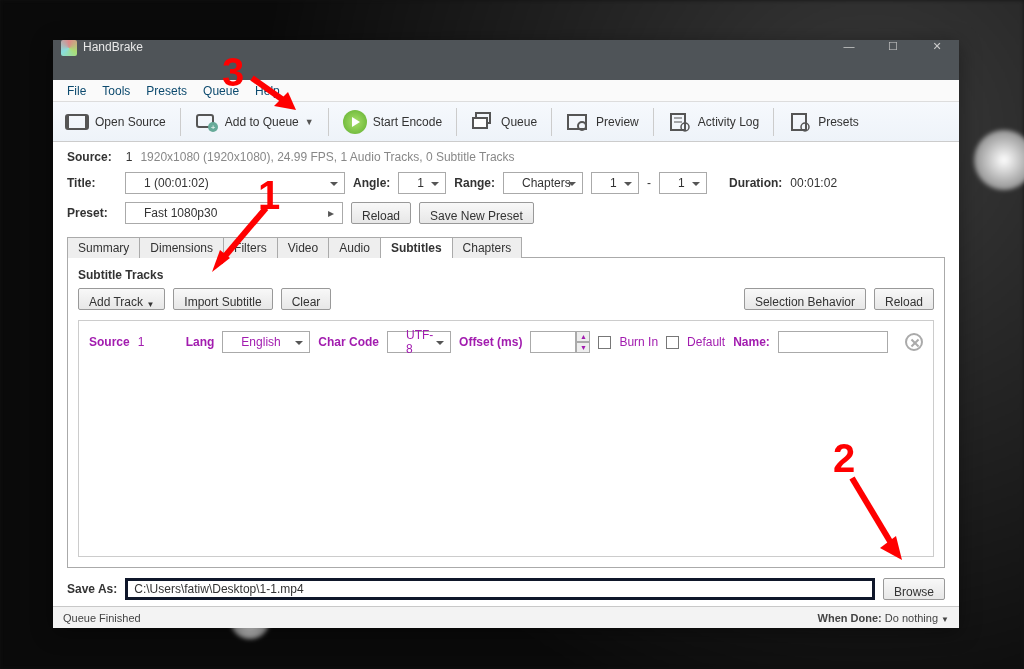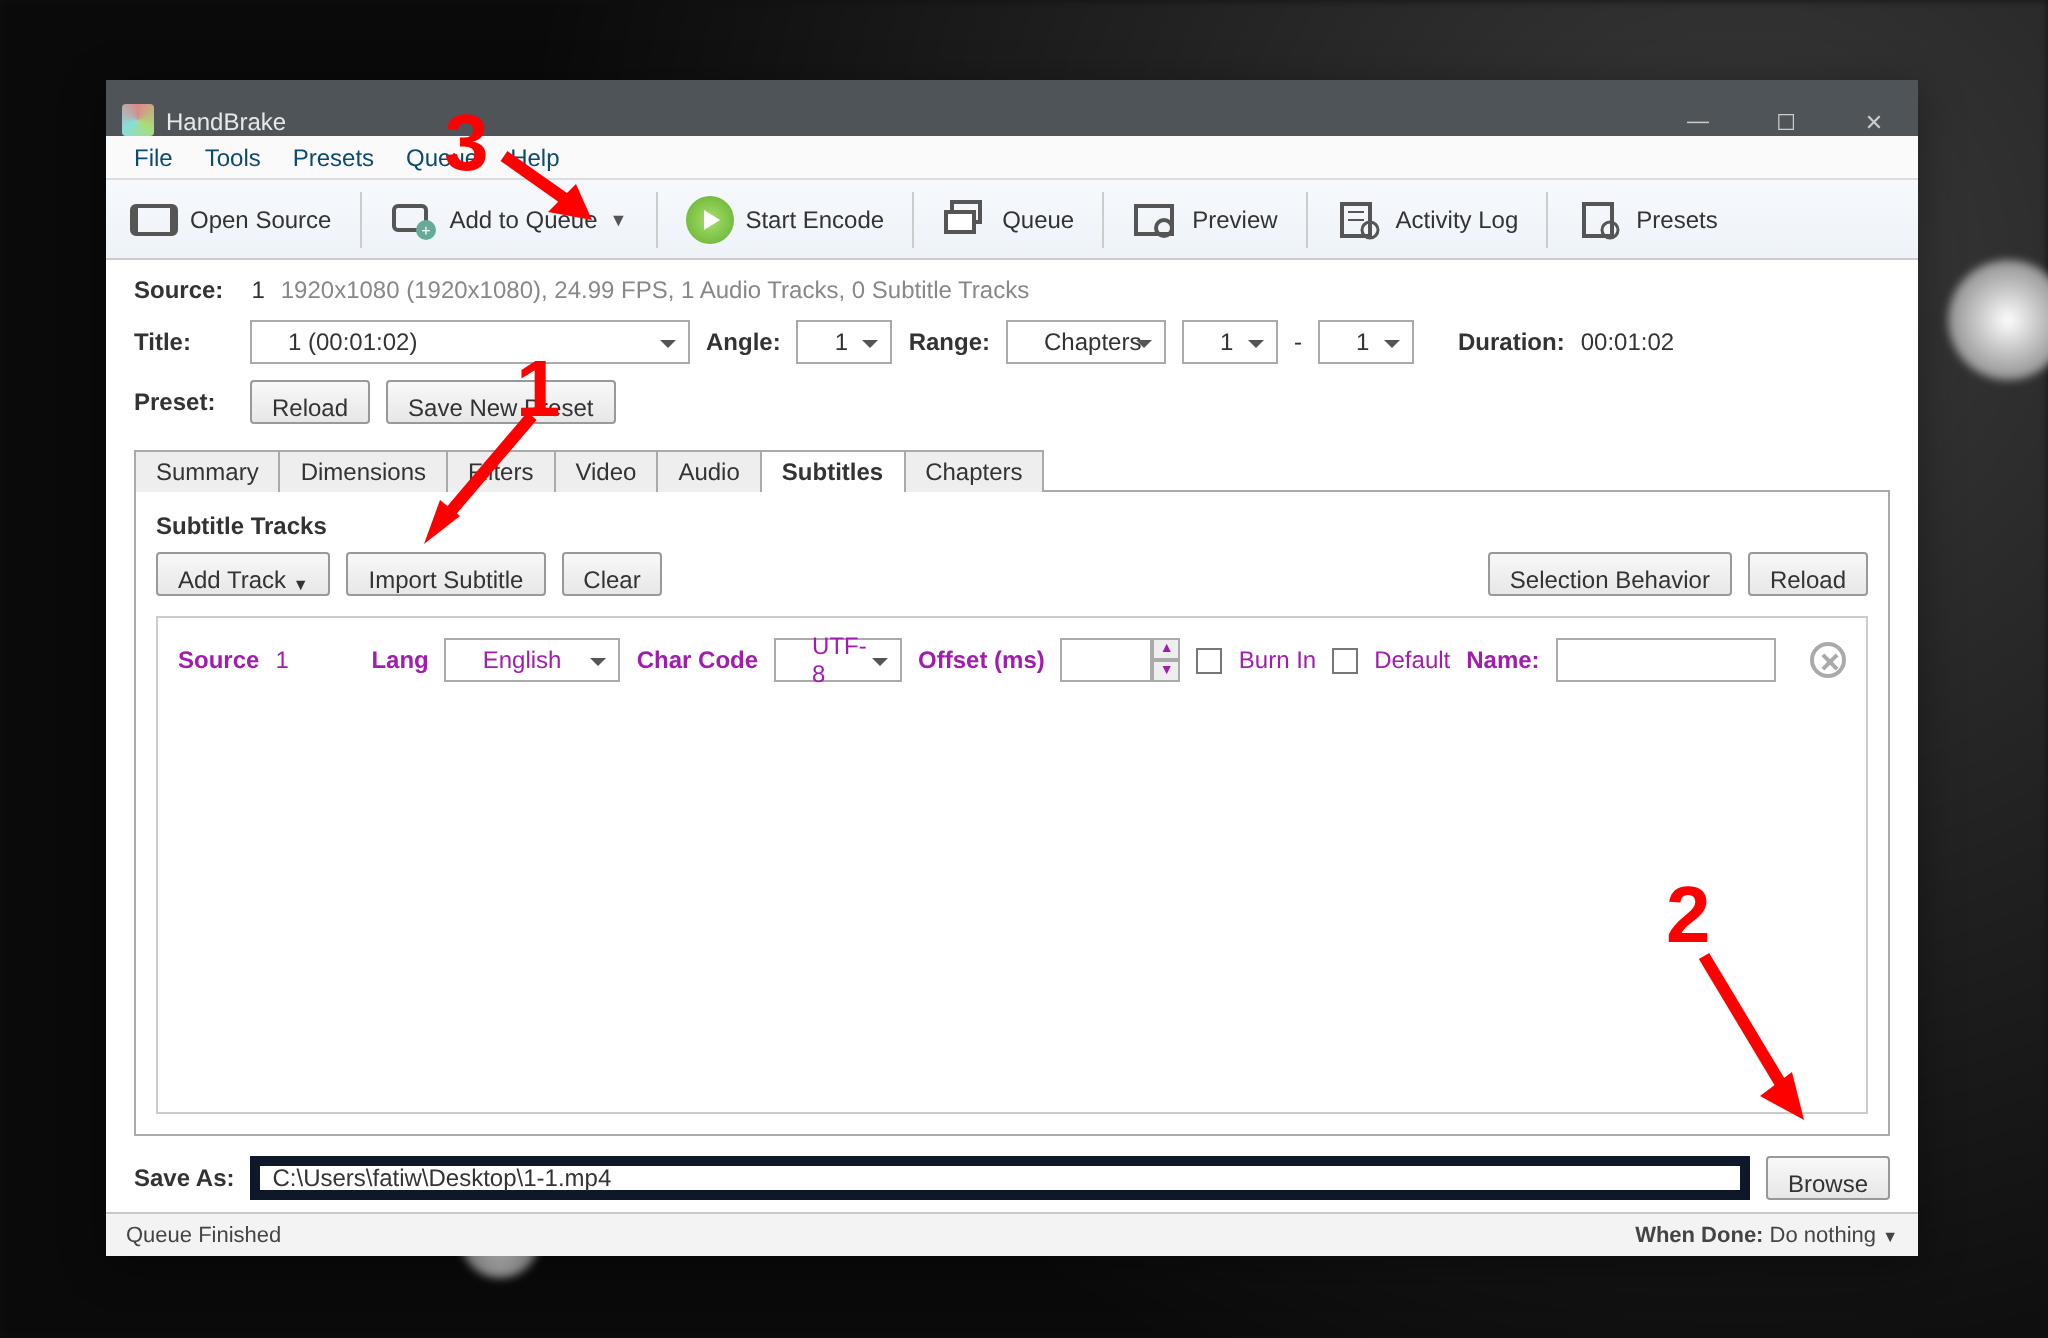--- a/index.html
+++ b/index.html
@@ -2,21 +2,21 @@
 <html><head>
 <meta charset="utf-8">
 <style>
 * { box-sizing: border-box; margin: 0; padding: 0; font-family: "Segoe UI", Tahoma, sans-serif; }
 body { background: #111; width: 1024px; height: 669px; position: relative; overflow: hidden; }
 .bg-blur { position: absolute; inset: 0; background: radial-gradient(circle at 85% 20%, #3a3a3a 0%, #0a0a0a 60%), radial-gradient(circle at 20% 80%, #2a2a2a 0%, #0a0a0a 50%); filter: blur(2px); }
 .bg-blur::before, .bg-blur::after { content:""; position:absolute; border-radius:50%; background:radial-gradient(#fff,#666);}
 .bg-blur::before{width:60px;height:60px;top:130px;right:-10px;}
 .bg-blur::after{width:40px;height:40px;bottom:30px;left:230px;}
 .window { position: absolute; left: 53px; top: 40px; width: 906px; height: 588px; background: #fff; box-shadow: 0 4px 20px rgba(0,0,0,.4); display:flex; flex-direction:column;}
-.titlebar { height: 28px; background: #4f5458; color: #e8e8e8; display: flex; align-items: flex-end; font-size: 12px; padding: 0 8px; }
+.titlebar { height: 40px; background: #4f5458; color: #e8e8e8; display: flex; align-items: flex-start; font-size: 12px; padding: 0 8px; }
 .titlebar .tb-icon { width: 16px; height: 16px; margin-right: 6px; background: conic-gradient(#d88,#ad7,#8dd,#d88); border-radius:2px;}
 .titlebar .tb-title { flex:1; }
 .tb-btns { display:flex; gap: 24px; color:#ccc; font-size:11px; margin-right:4px;}
 .tb-btn { width: 20px; text-align:center; cursor:default;}
 .menubar { height: 22px; background:#fafafa; border-bottom:1px solid #ddd; display:flex; align-items:center; font-size:12px; color:#0c4a6e; padding-left:6px; gap:0;}
 .menubar span { padding: 2px 8px; }
 .toolbar { height: 40px; background: linear-gradient(#f6f9fd,#eef3f9); border-bottom:1px solid #ccc; display:flex; align-items:center; font-size:12px; color:#333; padding:0 6px; gap:6px;}
 .tool { display:flex; align-items:center; gap:6px; padding:2px 6px; }
 .tool-sep { width:1px; height:28px; background:#ccc; margin:0 2px;}
 .tool svg, .tool .ico { width:24px; height:20px; }
@@ -44,21 +44,21 @@
 .trk-row{display:flex;align-items:center;gap:8px;}
 .trk-row .lbl{font-weight:600;}
 .input{border:1px solid #aaa;height:22px;padding:0 4px;background:#fff;}
 .spin{display:flex;align-items:center;}
 .spin .sbtn{width:14px;height:11px;border:1px solid #aaa;background:#eee;font-size:7px;display:flex;align-items:center;justify-content:center;}
 .cb{width:13px;height:13px;border:1px solid #777;background:#fff;display:inline-block;}
 .del{width:18px;height:18px;border:2px solid #aaa;border-radius:50%;position:relative;margin-left:auto;}
 .del::before,.del::after{content:"";position:absolute;left:3px;top:7px;width:10px;height:2px;background:#aaa;}
 .del::before{transform:rotate(45deg);} .del::after{transform:rotate(-45deg);}
 .saveas{display:flex;align-items:center;gap:8px;margin-top:10px;}
-.saveas .path{flex:1;border:5px solid #0f172a;height:22px;padding:0 6px;display:flex;align-items:center;}
+.saveas .path{flex:1;border:3px solid #0f172a;height:22px;padding:0 6px;display:flex;align-items:center;}
 .statusbar{height:22px;border-top:1px solid #c8c8c8;background:#f3f3f3;display:flex;align-items:center;font-size:11px;color:#444;padding:0 10px;}
 .statusbar .sp{flex:1;}
 .anno{position:absolute;color:#f00;font-weight:900;pointer-events:none;font-family:Arial,sans-serif;}
 .anno.num{font-size:40px;}
 .arrow{position:absolute;pointer-events:none;}
 .red{fill:#f00;}
 </style>
 </head>
 <body>
 
@@ -181,20 +181,23 @@
       <span>-</span>
       <div class="sel" style="width:48px">
           <span>1</span>
         </div>
       <b style="margin-left:14px">Duration:</b>
       <span>00:01:02</span>
     </div>
 
     <div class="row">
       <b style="width:50px">Preset:</b>
+      <div class="sel preset">
+          <span>Fast 1080p30</span>
+        </div>
       <div class="btn">
           <span>Reload</span>
         </div>
       <div class="btn">
           <span>Save New Preset</span>
         </div>
     </div>
 
     <div class="tabs">
       <div class="tab"><span>Summary</span></div>

